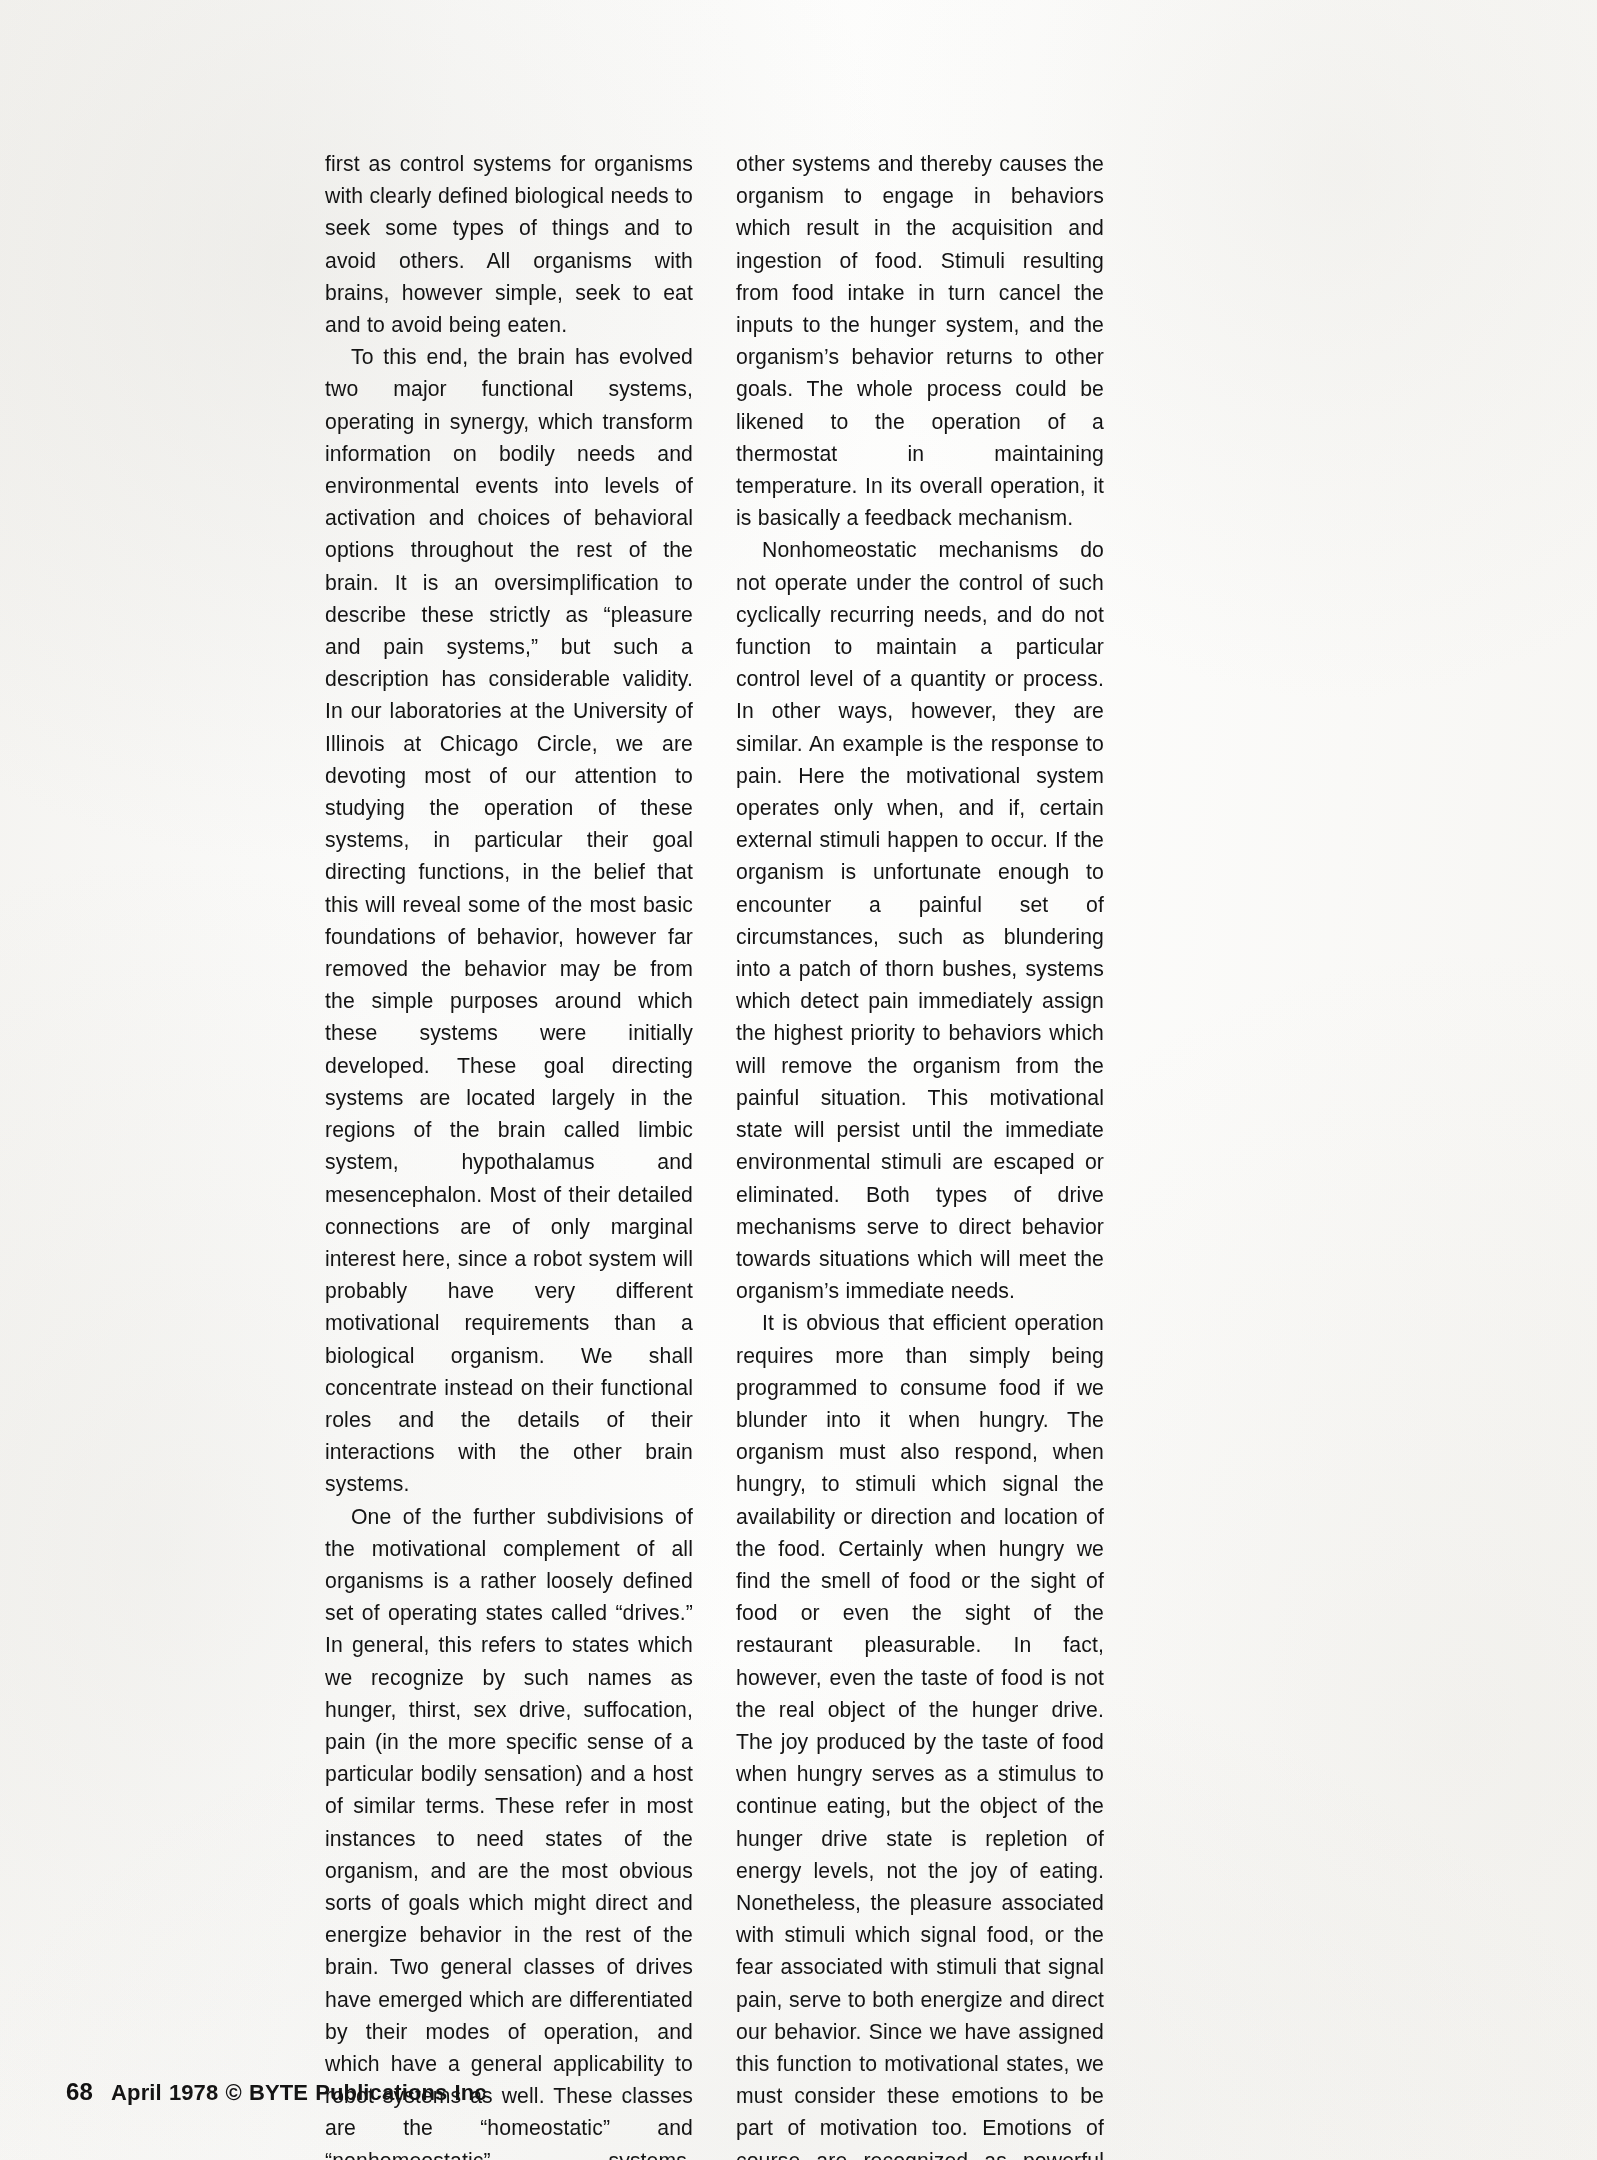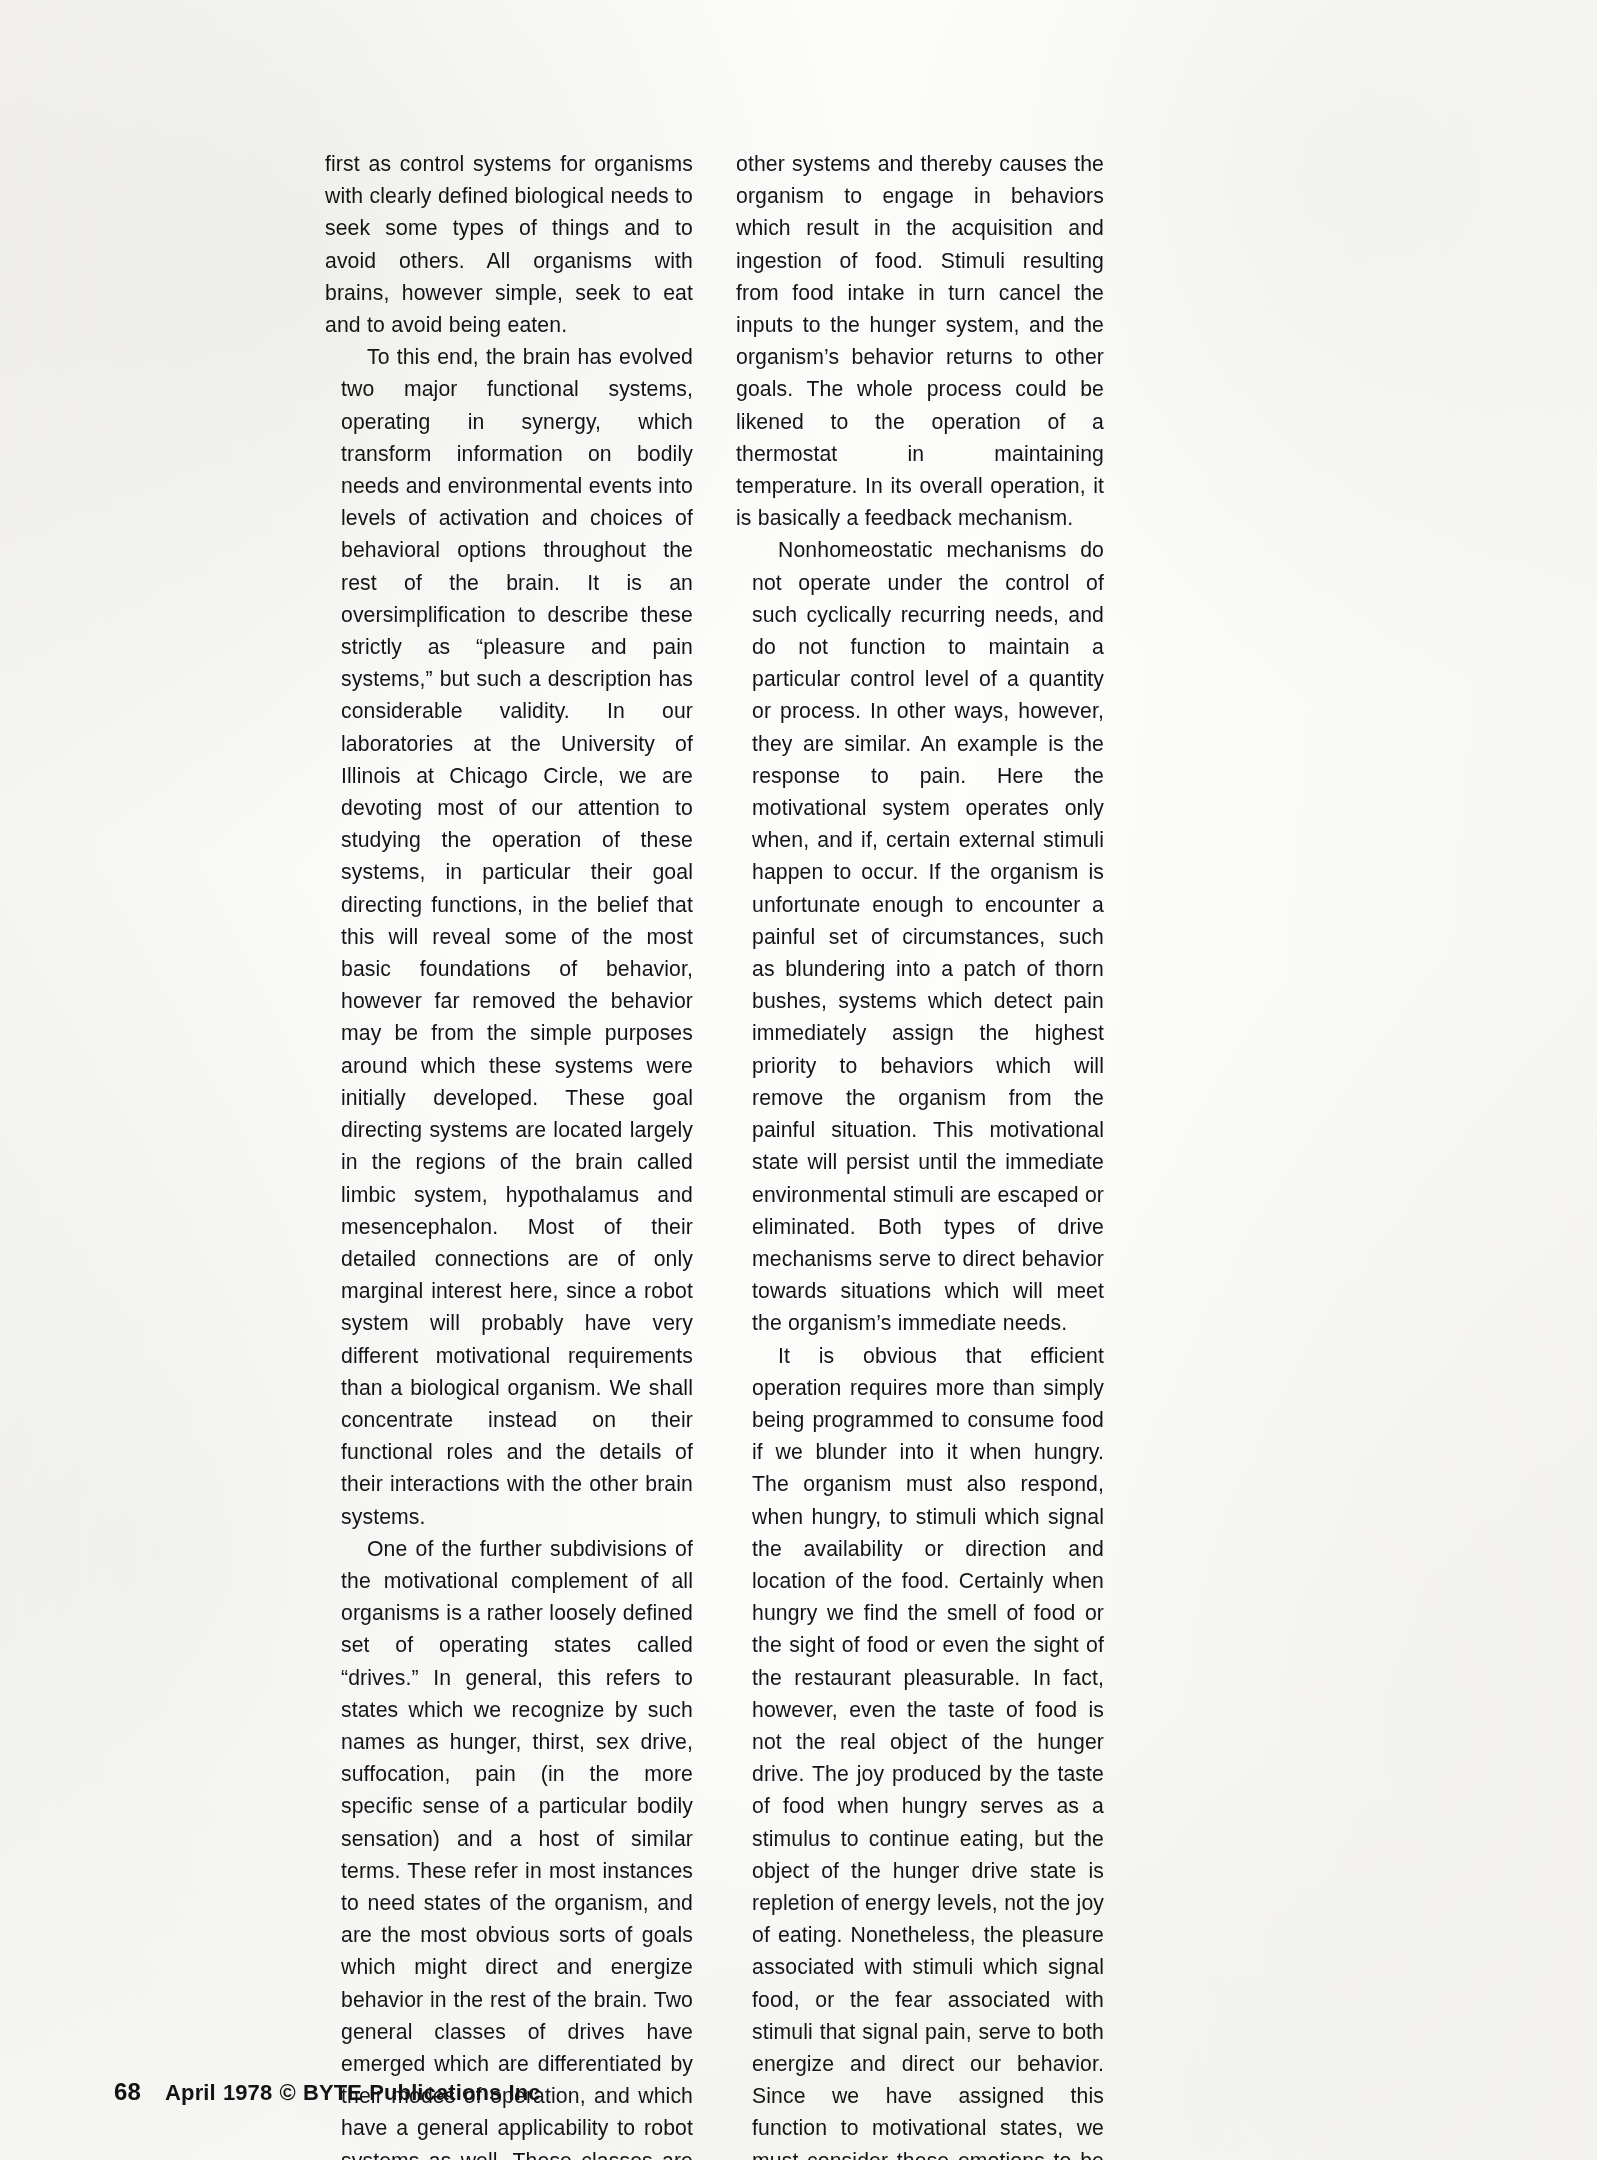--- a/index.html
+++ b/index.html
@@ -58,42 +58,40 @@
     text-justify: inter-word;
     letter-spacing: 0.12px;
     word-spacing: 0.3px;
     color: #141414;
     text-indent: 0;
     -webkit-font-smoothing: none;
   }
 
   .column p.indent {
     text-indent: 26px;
-    margin-left: 16px;
   }
 
   
   .column p::after {
     content: "";
     display: inline-block;
     width: 100%;
   }
   .column p.no-stretch::after {
     content: none;
   }
 
   .footer {
     position: absolute;
     left: 66px;
     top: 2078px;
     display: flex;
     align-items: baseline;
-    gap: 24px;
+    gap: 18px;
     z-index: 2;
-    margin-left: 48px;
   }
 
   .footer .folio {
     font-size: 24px;
     font-weight: bold;
     color: #111;
     letter-spacing: 0.2px;
   }
 
   .footer .imprint {

